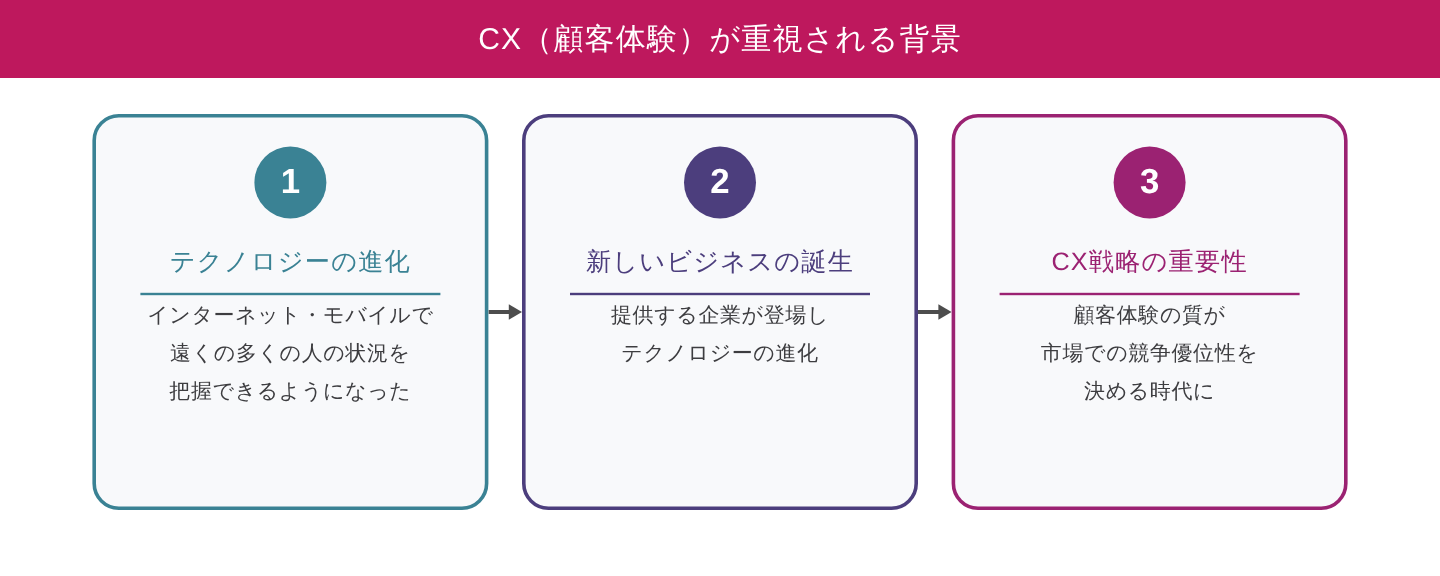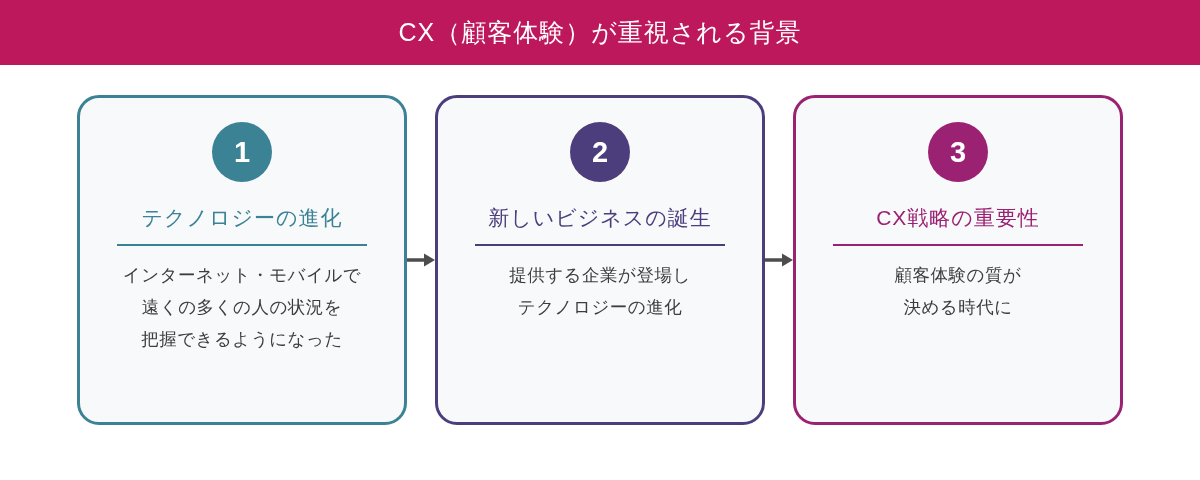--- a/index.html
+++ b/index.html
@@ -58,21 +58,20 @@
     font-weight: 500;
     letter-spacing: 1px;
   }
   .title-underline {
     margin-top: 12px;
     width: 250px;
     height: 2px;
     background: var(--accent);
   }
   .step-description {
-    margin-top: 13px;
     color: #3d3d40;
     font-size: 17.5px;
     line-height: 32px;
     text-align: center;
     letter-spacing: 0.5px;
   }
   .step-description span { display: block; }
   .arrow-gap {
     width: 28px;
     display: flex;
@@ -124,17 +123,18 @@
       <path d="M17,3.5 L28,10 L17,16.5 Z" fill="currentColor"></path>
     </svg>
   </div>
 
   <div class="step-card" style="--accent: #9B2272;">
     <div class="step-number-badge">3</div>
     <div class="step-title">CX戦略の重要性</div>
     <div class="title-underline"></div>
     <div class="step-description">
       <span>顧客体験の質が</span>
+      <span>市場での競争優位性を</span>
       <span>決める時代に</span>
     </div>
   </div>
 
 </div>
 
 </body></html>

